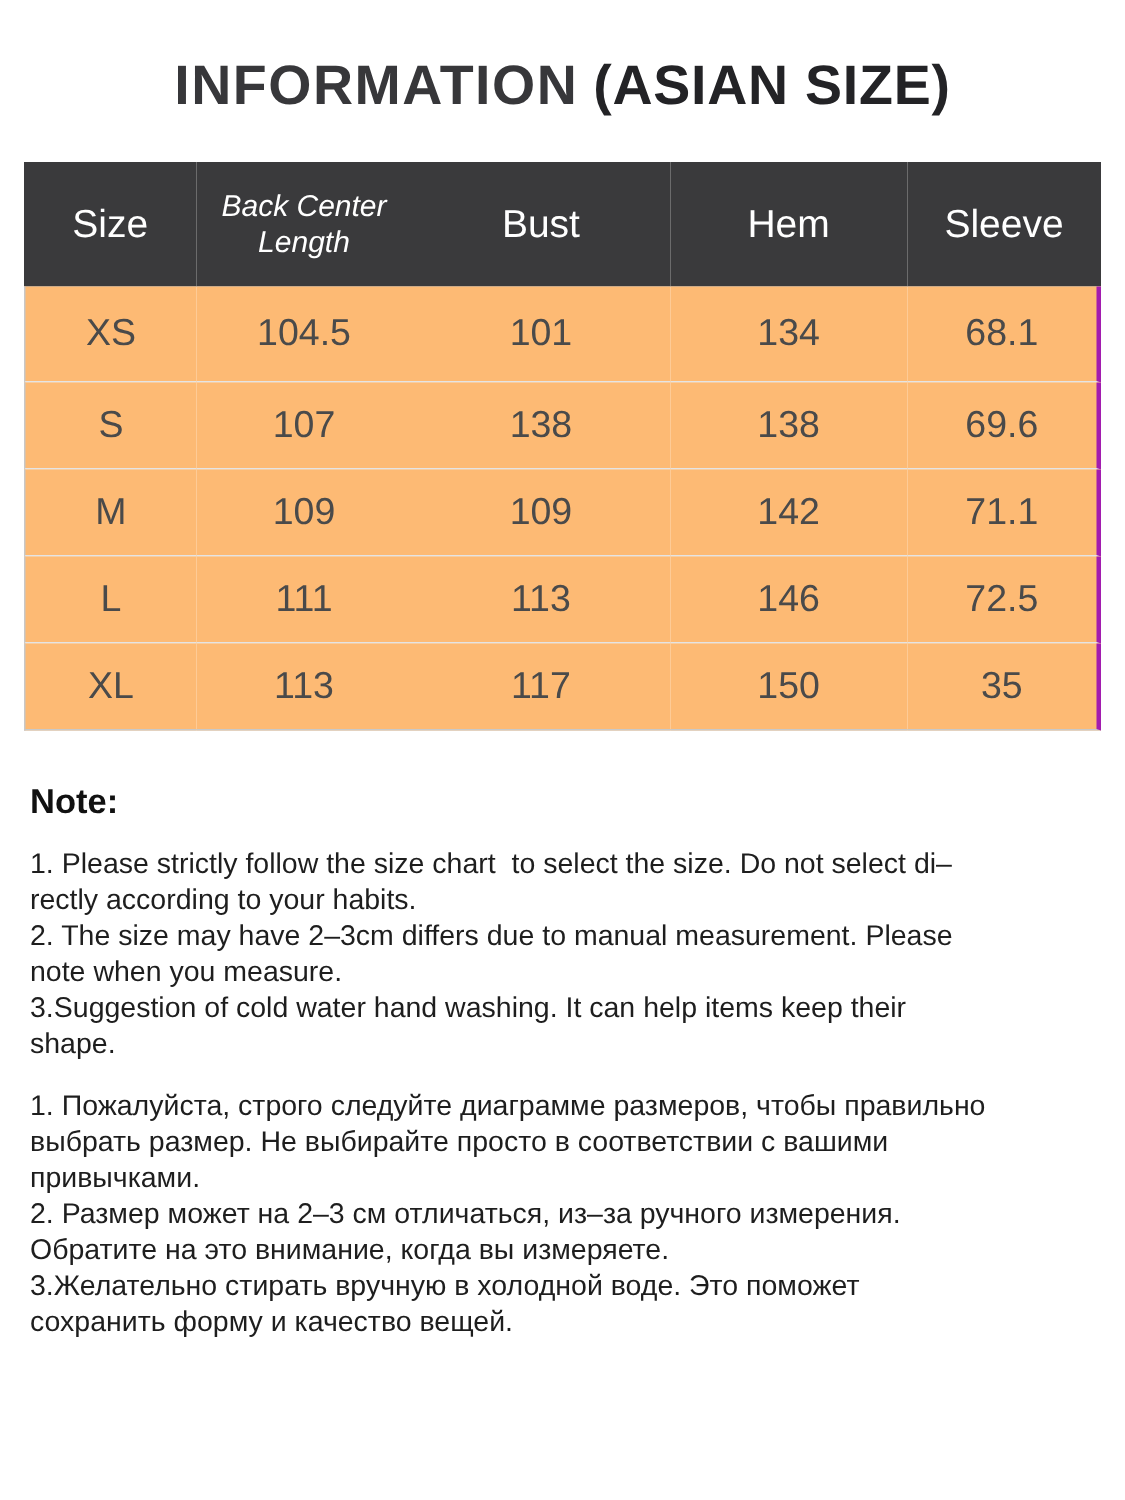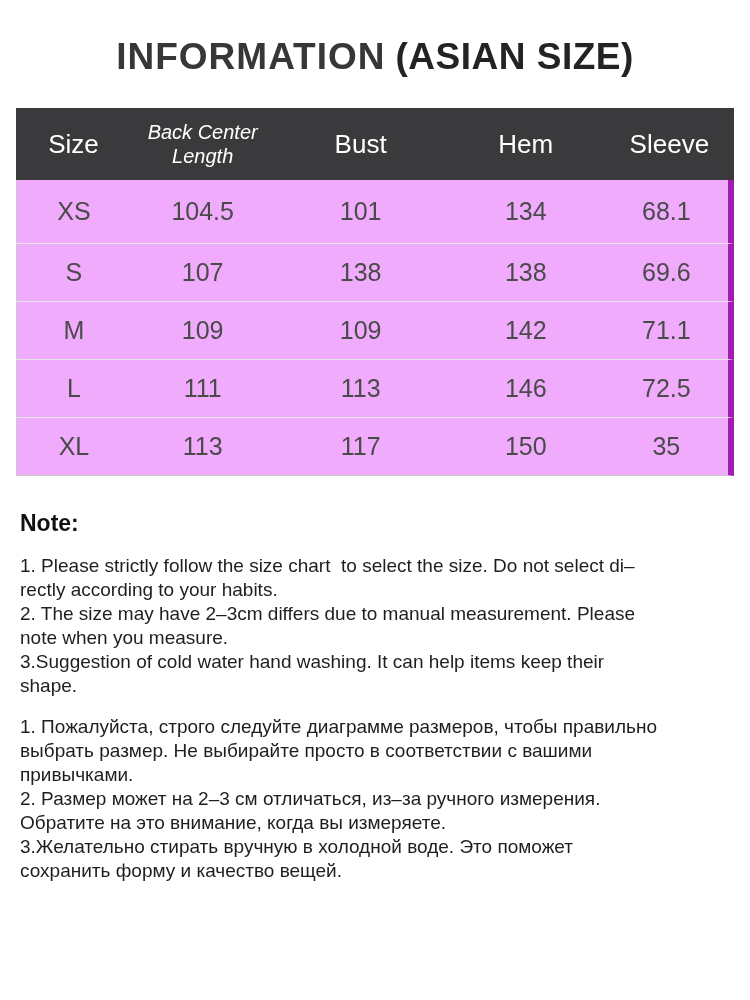--- a/index.html
+++ b/index.html
@@ -23,44 +23,44 @@
   
   .size-table {
     width:718px;
     margin:30px auto 0 auto;
     border-collapse:separate; border-spacing:0;
     table-layout:fixed;
   }
   .size-table thead th {
     background:#3a3a3c;
     color:#ffffff;
-    height:72px;
+    height:83px;
     font-weight:400;
     font-size:26px;
     text-align:center;
     vertical-align:middle;
     padding:0;
   }
   .size-table thead th.th-small {
     font-size:20px; line-height:24px;
     padding:0 10px;
     font-style:italic;
   }
   .size-table tbody td {
     height:57px;
     text-align:center;
     vertical-align:middle;
     font-size:25px;
     color:#4a4a4a;
     padding:0;
     border-bottom:1px solid #e4e4e4;
-    background:#f0abfc;
+    background:#fdba74;
   }
   .size-table tbody tr td:first-child { border-left:1px solid #c8c8c8; }
-  .size-table tbody tr td:last-child  { border-right:6px solid #a21caf; }
+  .size-table tbody tr td:last-child  { border-right:3px solid #a21caf; }
   .size-table tbody tr:first-child td { height:63px; }
   .size-table tbody tr:last-child td  { border-bottom:1px solid #c8c8c8; }
 
   
   .content { margin:0 22px 0 20px; color:#1e1e1e; }
   .note-heading {
     margin:34px 0 0 0;
     font-size:23px; font-weight:700; color:#111111;
   }
   .attn-heading {

